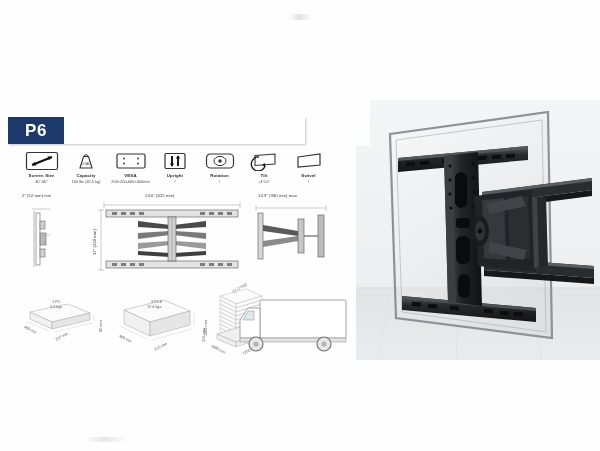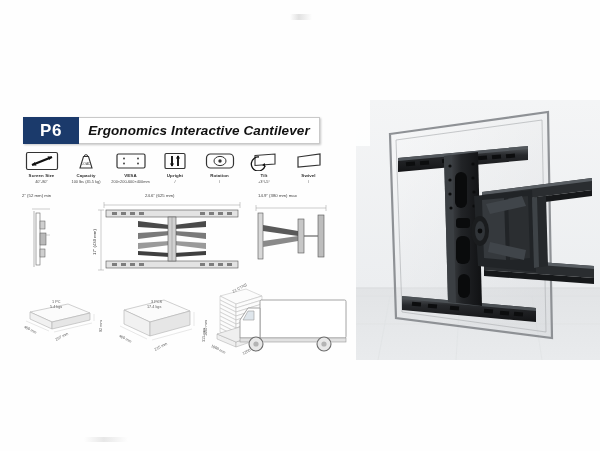--- a/index.html
+++ b/index.html
@@ -15,21 +15,21 @@
     background:#ffffff;
     overflow:hidden;
   }
   
   #sheet{
     position:absolute;left:0;top:0;width:600px;height:451px;
     background:#fefefe;
   }
   
   #titlebar{
-    position:absolute;left:23px;top:117px;width:297px;height:27px;
+    position:absolute;left:8px;top:117px;width:297px;height:27px;
     display:flex;align-items:stretch;
     box-shadow:1px 1px 2px rgba(0,0,0,.22);
     background:#ffffff;
   }
   #code-box{
     width:56px;background:#1b3a6b;
     display:flex;align-items:center;justify-content:center;
     color:#ffffff;font-size:17px;font-weight:bold;letter-spacing:.5px;
   }
   #title-box{
@@ -94,23 +94,20 @@
 
 <div id="page">
   <div id="sheet">
 
     <div id="artifact"></div>
     <div id="bottom-artifact"></div>
 
     <div id="titlebar">
       <div id="code-box">
         <span>P6</span>
-      </div>
-      <div id="title-box">
-        <span id="title-text">Ergonomics Interactive Cantilever</span>
       </div>
     </div>
 
     <div id="specrow">
 
       <div class="spec">
         <div class="ico">
           <svg width="34" height="20" viewBox="0 0 34 20">
             <rect x="1.5" y="1.5" width="31" height="17" rx="1.5" fill="none" stroke="#333" stroke-width="1.2"></rect>
             <line x1="7" y1="14" x2="27" y2="6" stroke="#111" stroke-width="2.2"></line>

